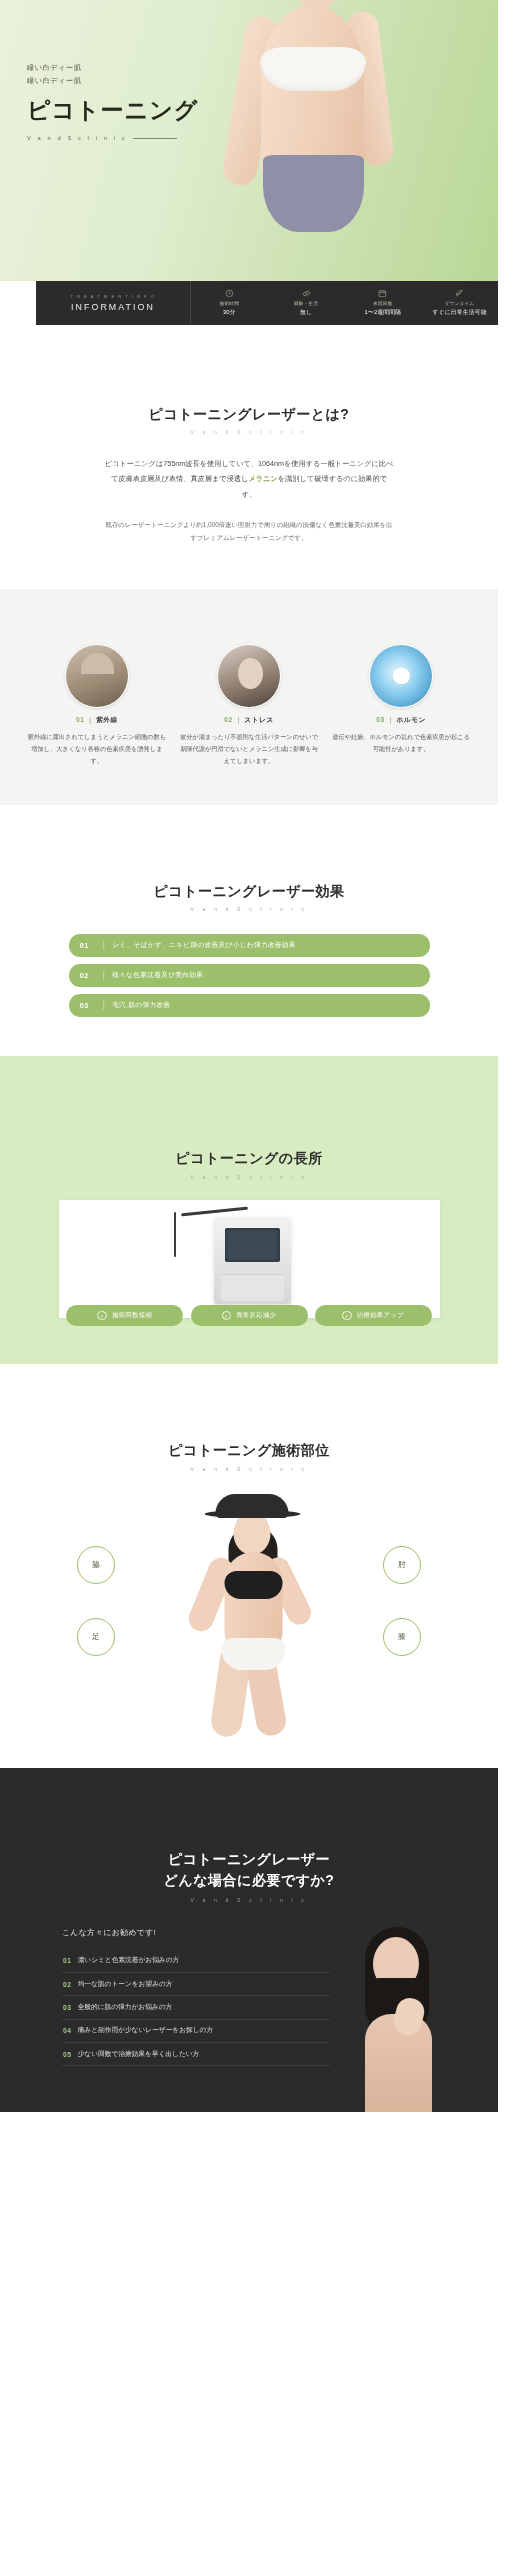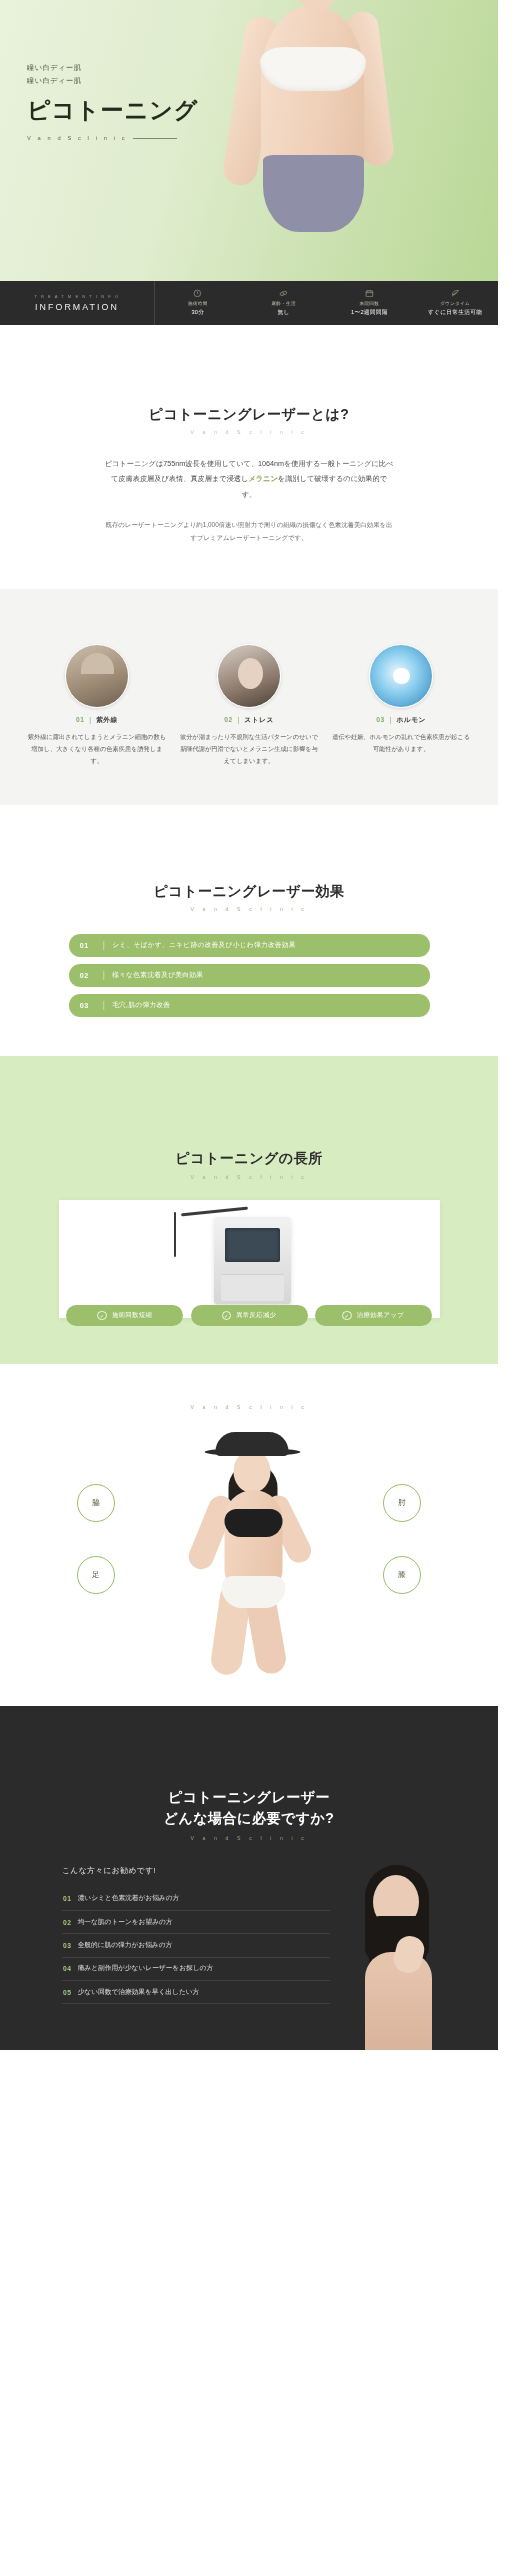--- a/index.html
+++ b/index.html
@@ -98,20 +98,21 @@
 
   
   .infobar {
     display: flex;
     align-items: stretch;
     background: #2b2b2b;
     color: #fff;
     height: 44px;
     position: relative;
     z-index: 3;
+    margin-left: 36px;
   }
   .infobar-label {
     width: 155px;
     display: flex;
     flex-direction: column;
     align-items: center;
     justify-content: center;
     gap: 2.6px;
     border-right: 0.5px solid #454545;
   }
@@ -623,20 +624,21 @@
       <div class="merit-tag">
         <span class="merit-check">✓</span>
         <span>治療効果アップ</span>
       </div>
 
     </div>
   </section>
 
   <section class="parts">
     <div class="sec-head">
+      <h2 class="sec-title">ピコトーニング施術部位</h2>
       <div class="sec-brand">V a n d S   c l i n i c</div>
     </div>
     <div class="parts-stage">
       <div class="parts-band"></div>
 
       <div class="parts-model">
         <div class="pm-hair"></div>
         <div class="pm-head"></div>
         <div class="pm-hat"></div>
         <div class="pm-arm-l"></div>

